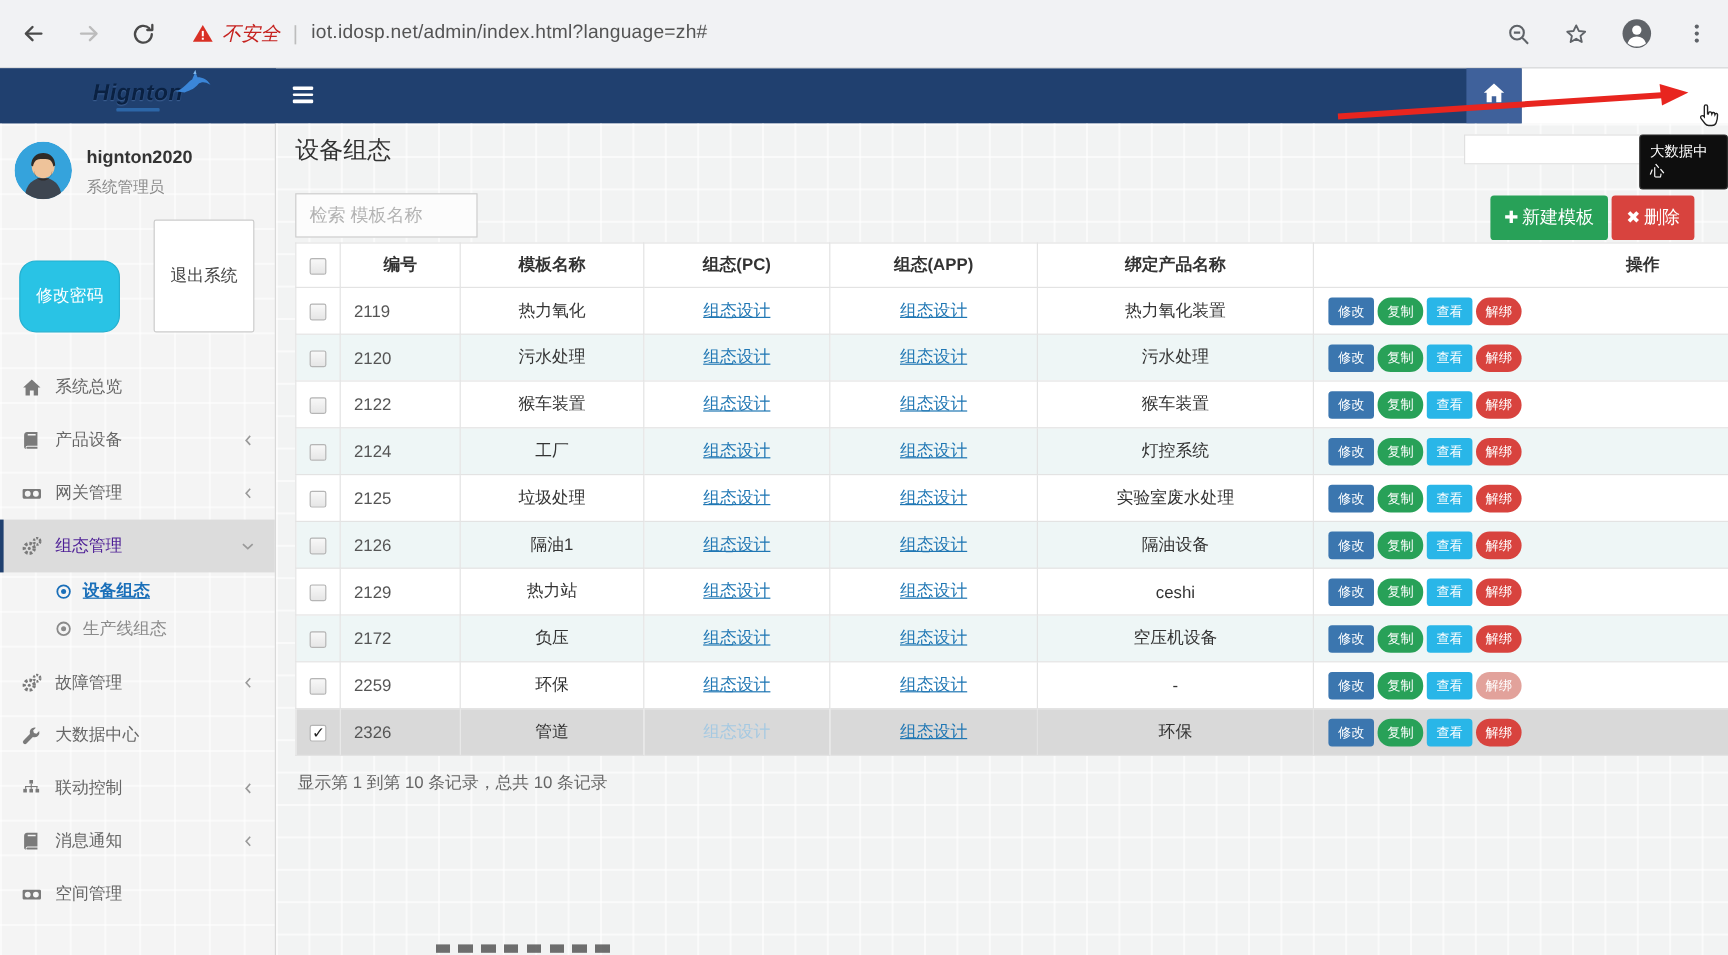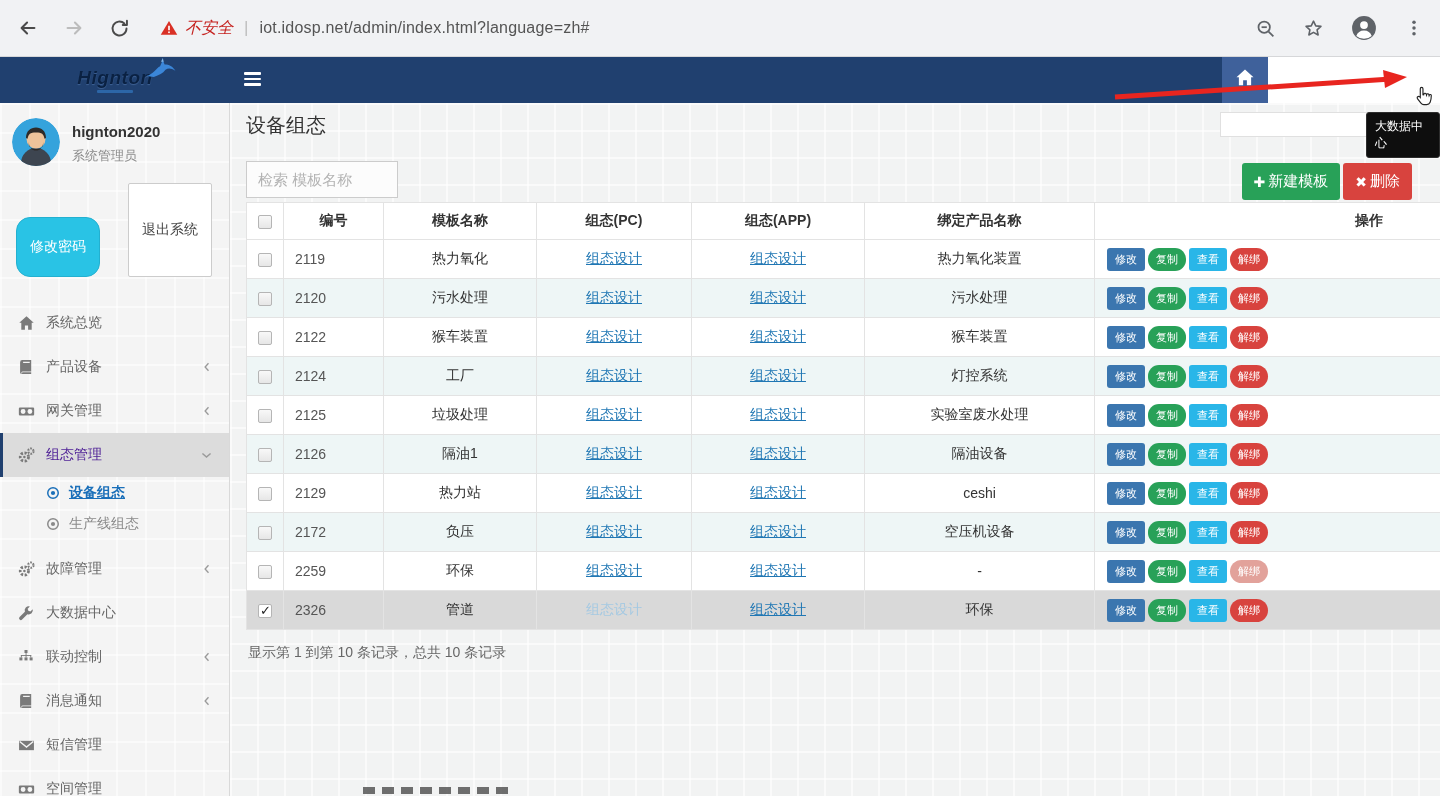--- a/index.html
+++ b/index.html
@@ -326,29 +326,20 @@
             <path d="M4.8 1h8.4v11.4H4.8A1.4 1.4 0 0 0 3.4 13.8c0 .5.2.9.6 1.2h-.7a1.5 1.5 0 0 1-1.2-1.5V3.4A2.4 2.4 0 0 1 4.8 1Zm.3 1.7v1.2h6.6V2.7Z"></path>
             <path d="M4.8 13.3h8.4V15H4.8a.85.85 0 0 1 0-1.7Z"></path>
           </svg>
         </span>
         <span>消息通知</span>
         <span class="chev">
           <svg width="12" height="12" viewBox="0 0 16 16" fill="none" stroke="currentColor" stroke-width="1.8">
             <path d="M10 3 5.5 8 10 13"></path>
           </svg>
         </span>
-      </div>
-      <div class="nav-item">
-        <span class="ico">
-          <svg width="17" height="17" viewBox="0 0 16 16">
-            <path d="M1 3.6h14v8.8H1Z" fill="currentColor"></path>
-            <path d="M1.6 4.3 8 9.5l6.4-5.2" fill="none" stroke="#f4f4f4" stroke-width="1.3"></path>
-          </svg>
-        </span>
-        <span>短信管理</span>
       </div>
       <div class="nav-item">
         <span class="ico">
           <svg width="17" height="17" viewBox="0 0 16 16">
             <path fill-rule="evenodd" fill="currentColor" d="M1.8 4.2h12.4a1 1 0 0 1 1 1v5.6a1 1 0 0 1-1 1H1.8a1 1 0 0 1-1-1V5.2a1 1 0 0 1 1-1Zm3 6.1a2.3 2.3 0 1 0 0-4.6 2.3 2.3 0 0 0 0 4.6Zm6.4 0a2.3 2.3 0 1 0 0-4.6 2.3 2.3 0 0 0 0 4.6Z"></path>
           </svg>
         </span>
         <span>空间管理</span>
       </div>
     </div>

